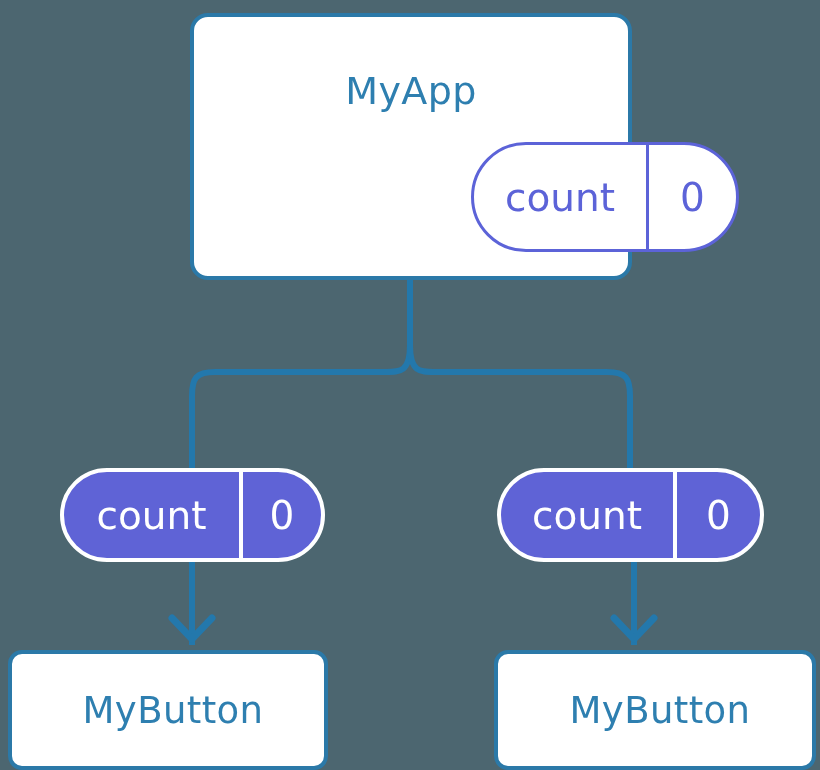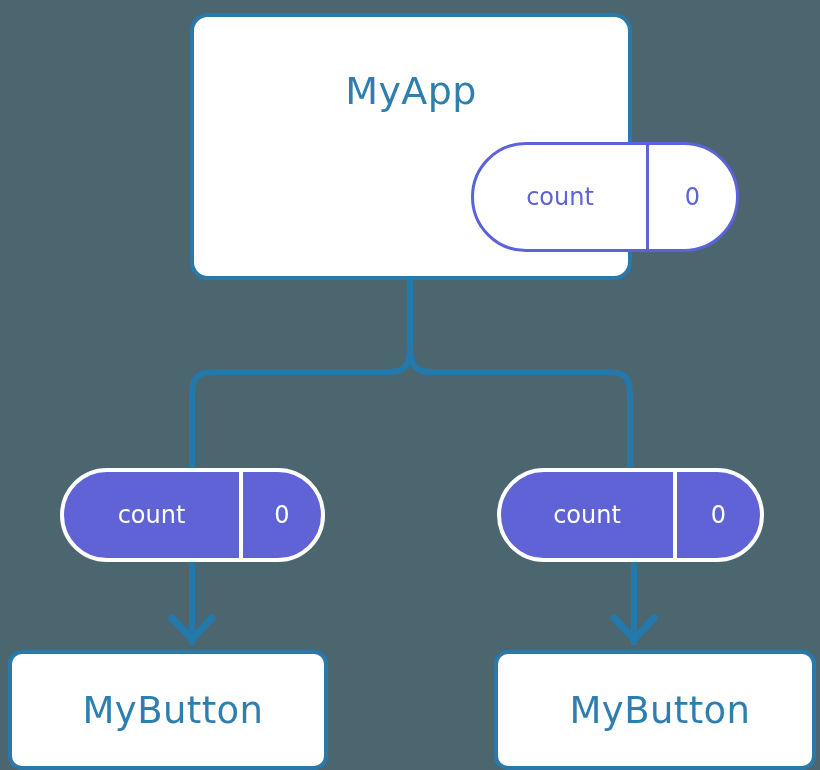--- a/index.html
+++ b/index.html
@@ -63,21 +63,21 @@
     align-items: stretch;
     box-sizing: border-box;
     border-radius: 999px;
     overflow: hidden;
   }
   .state-pill .pill-key,
   .state-pill .pill-value {
     display: flex;
     align-items: center;
     justify-content: center;
-    font-size: 24px;
+    font-size: 39px;
     font-weight: 400;
     line-height: 1;
     box-sizing: border-box;
     white-space: nowrap;
   }
   .state-pill .pill-key {
     flex: 0 0 172px;
   }
   .state-pill .pill-value {
     flex: 1 1 auto;

